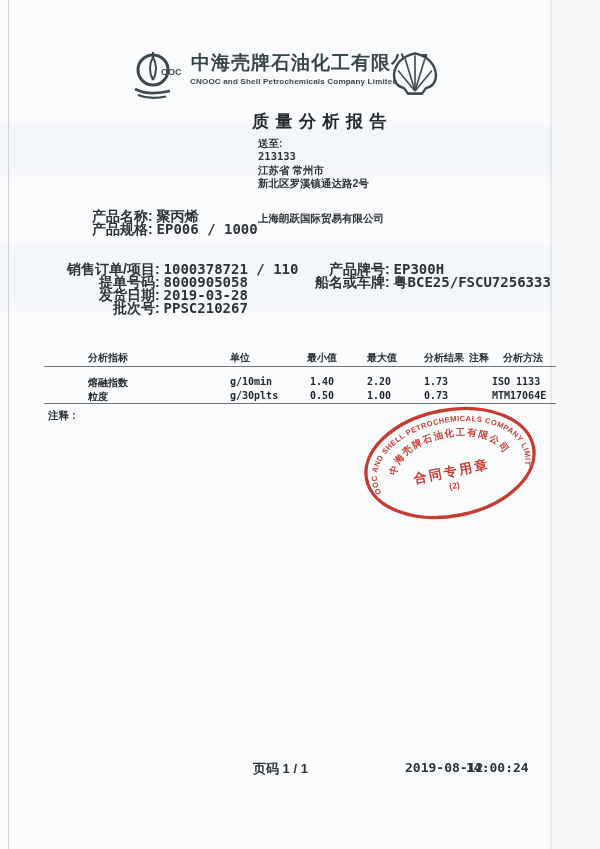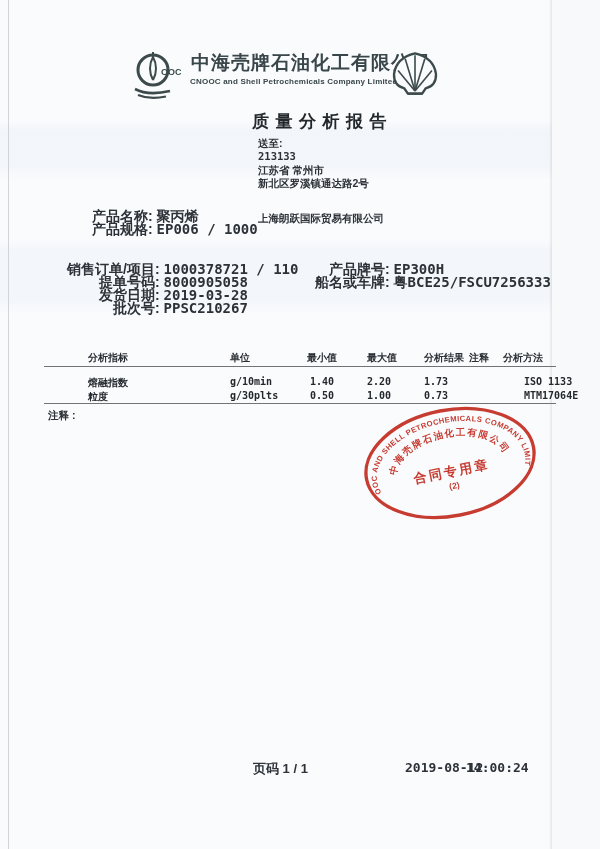--- a/index.html
+++ b/index.html
@@ -39,21 +39,21 @@
   .kv.ord .k{width:107px;}
   .kv.ord2{left:287px;}
   .kv.ord2 .k{width:98px;}
 
   
   .th,.td{position:absolute;font-size:10px;white-space:nowrap;margin-left:40px;}
   .th{font-weight:700;color:#2b3036;}
   .td{font-weight:600;color:#24292e;}
   .rule{position:absolute;left:44px;width:512px;height:1px;background:#4c5258;opacity:.8;}
   .c-ind{left:48px;} .c-unit{left:190px;} .c-min{left:267px;} .c-max{left:327px;} .c-res{left:384px;} .c-note{left:429px;text-align:center;} .c-meth{left:463px;}
-  .td.c-min{left:270px;} .td.c-meth{left:484px;}
+  .td.c-min{left:270px;} .td.c-meth{left:452px;}
 
   .notes-label{left:48px;top:409px;font-size:10.5px;font-weight:700;}
 
   
   .stamp{left:358px;top:402px;width:184px;height:122px;transform:rotate(-11deg);opacity:.9;}
 
   
   .footer-item{top:760px;font-size:13px;font-weight:600;color:#2c3238;white-space:nowrap;}
   .f-page{left:253px;}
   .f-date{left:405px;}

